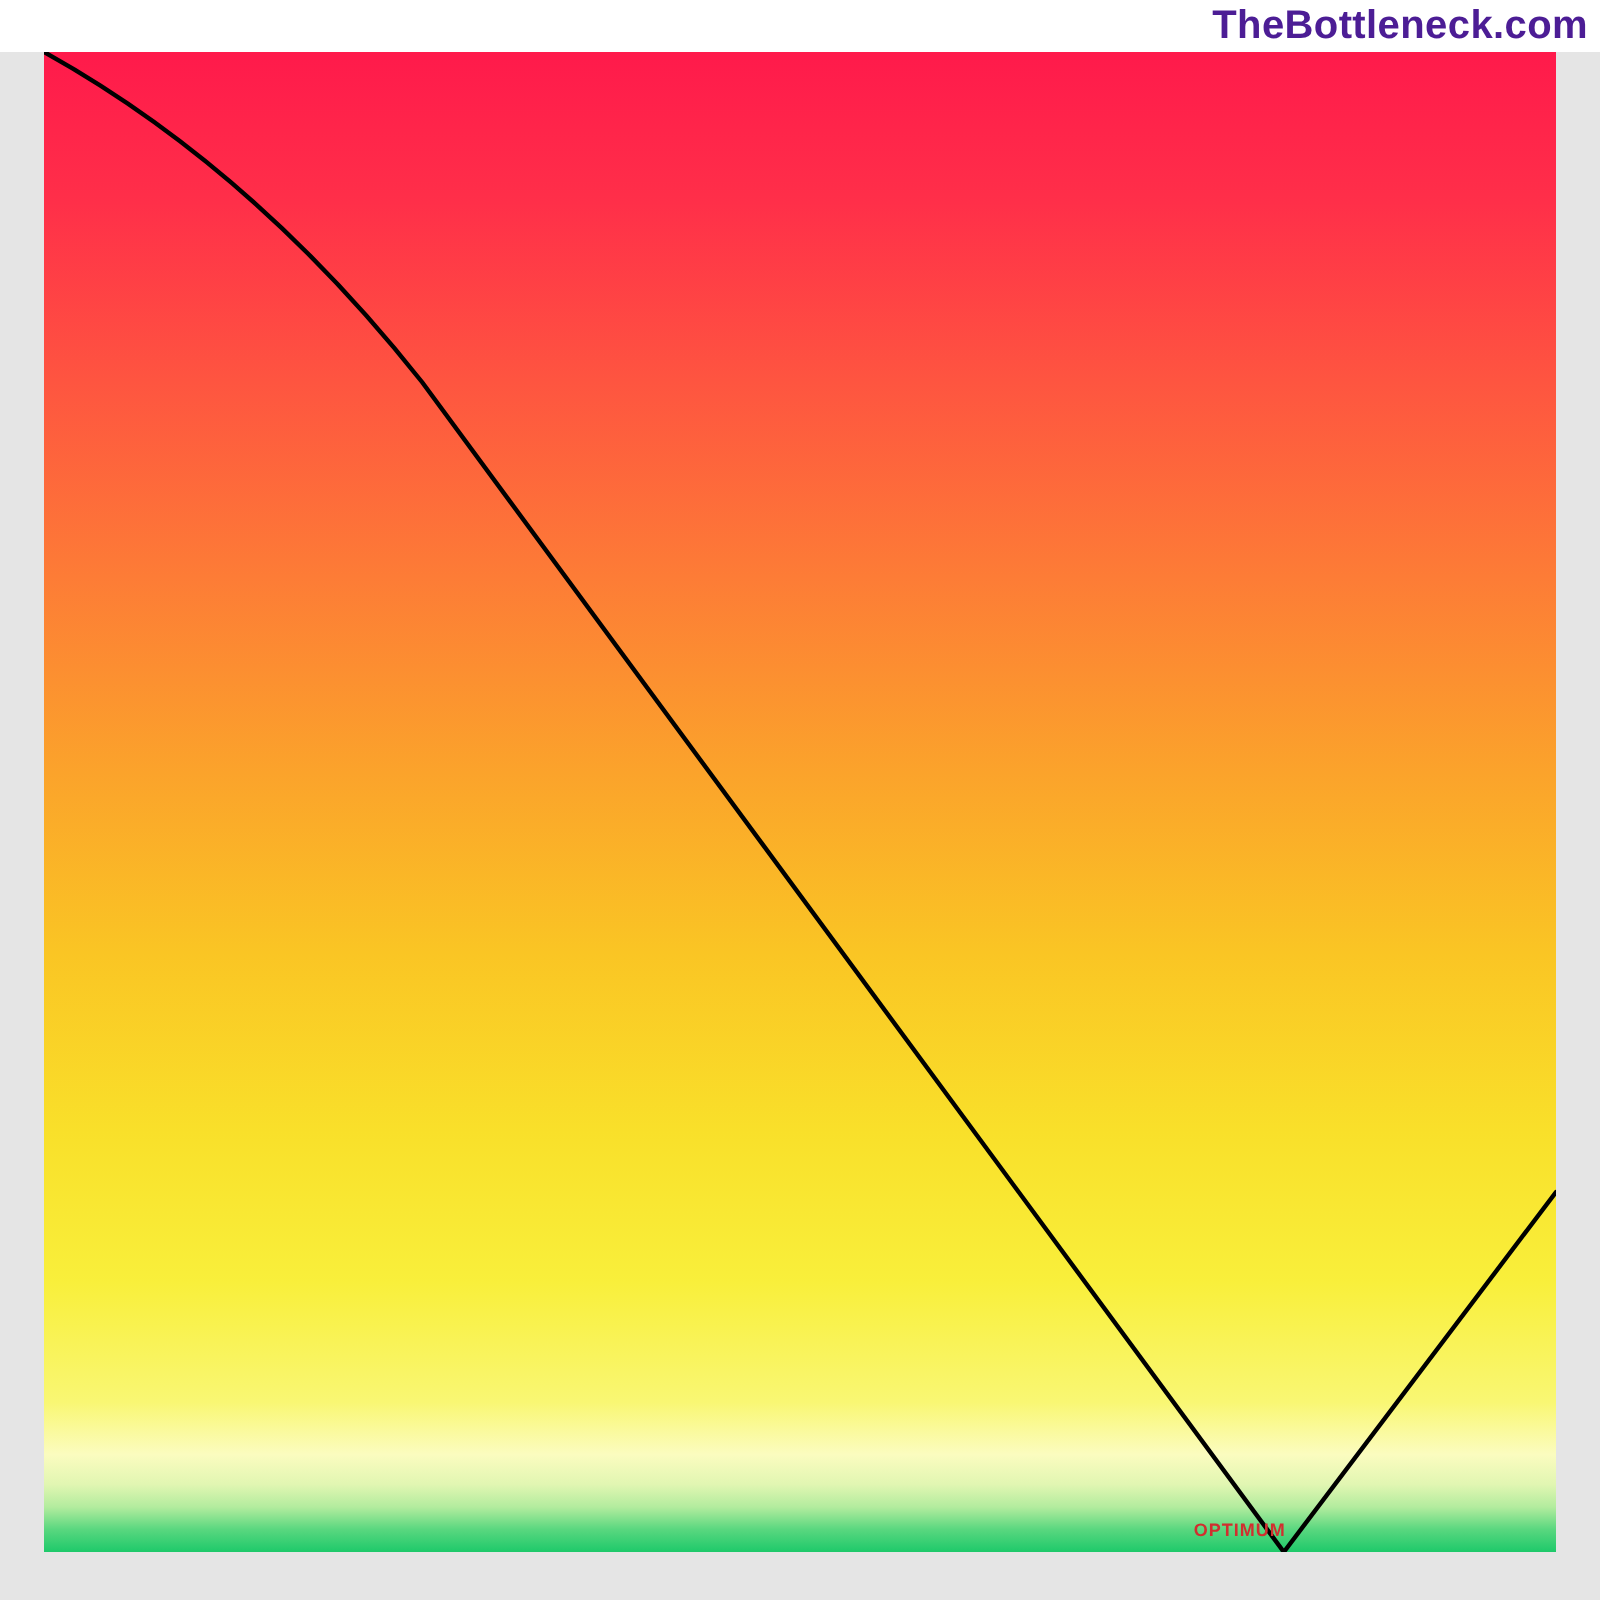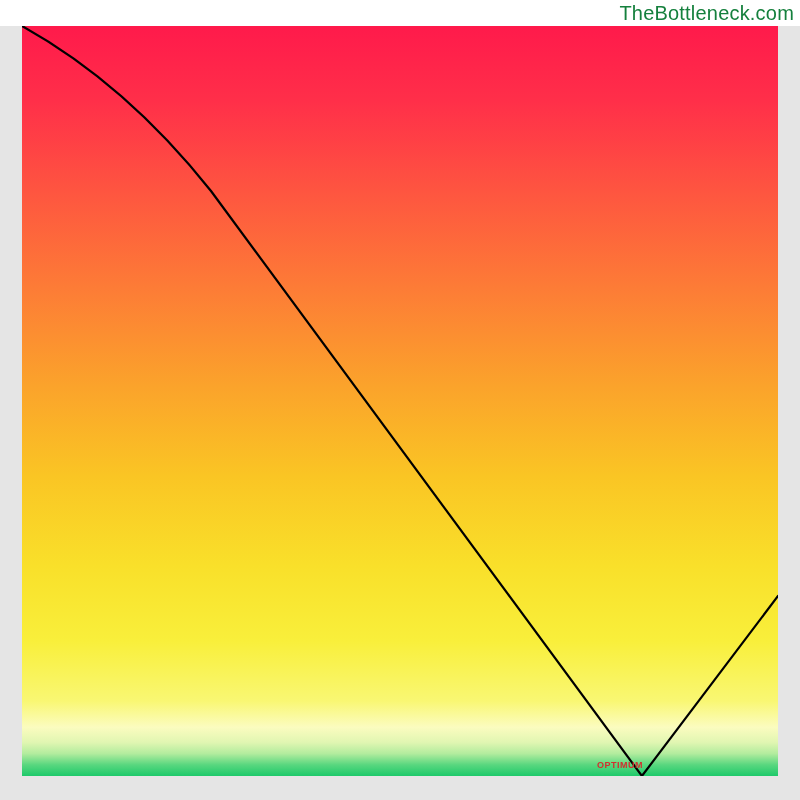--- a/index.html
+++ b/index.html
@@ -14,22 +14,22 @@
   .frame {
     position: relative;
     width: 800px;
     height: 800px;
   }
   .attribution {
     position: absolute;
     top: 2px;
     right: 6px;
     font-size: 20px;
-    font-weight: 400;
-    color: #15803d;
+    font-weight: 700;
+    color: #4c1d95;
     letter-spacing: 0.2px;
   }
   .chart-outer {
     position: absolute;
     left: 0;
     top: 26px;
     width: 800px;
     height: 774px;
     background: #e5e5e5;
   }

